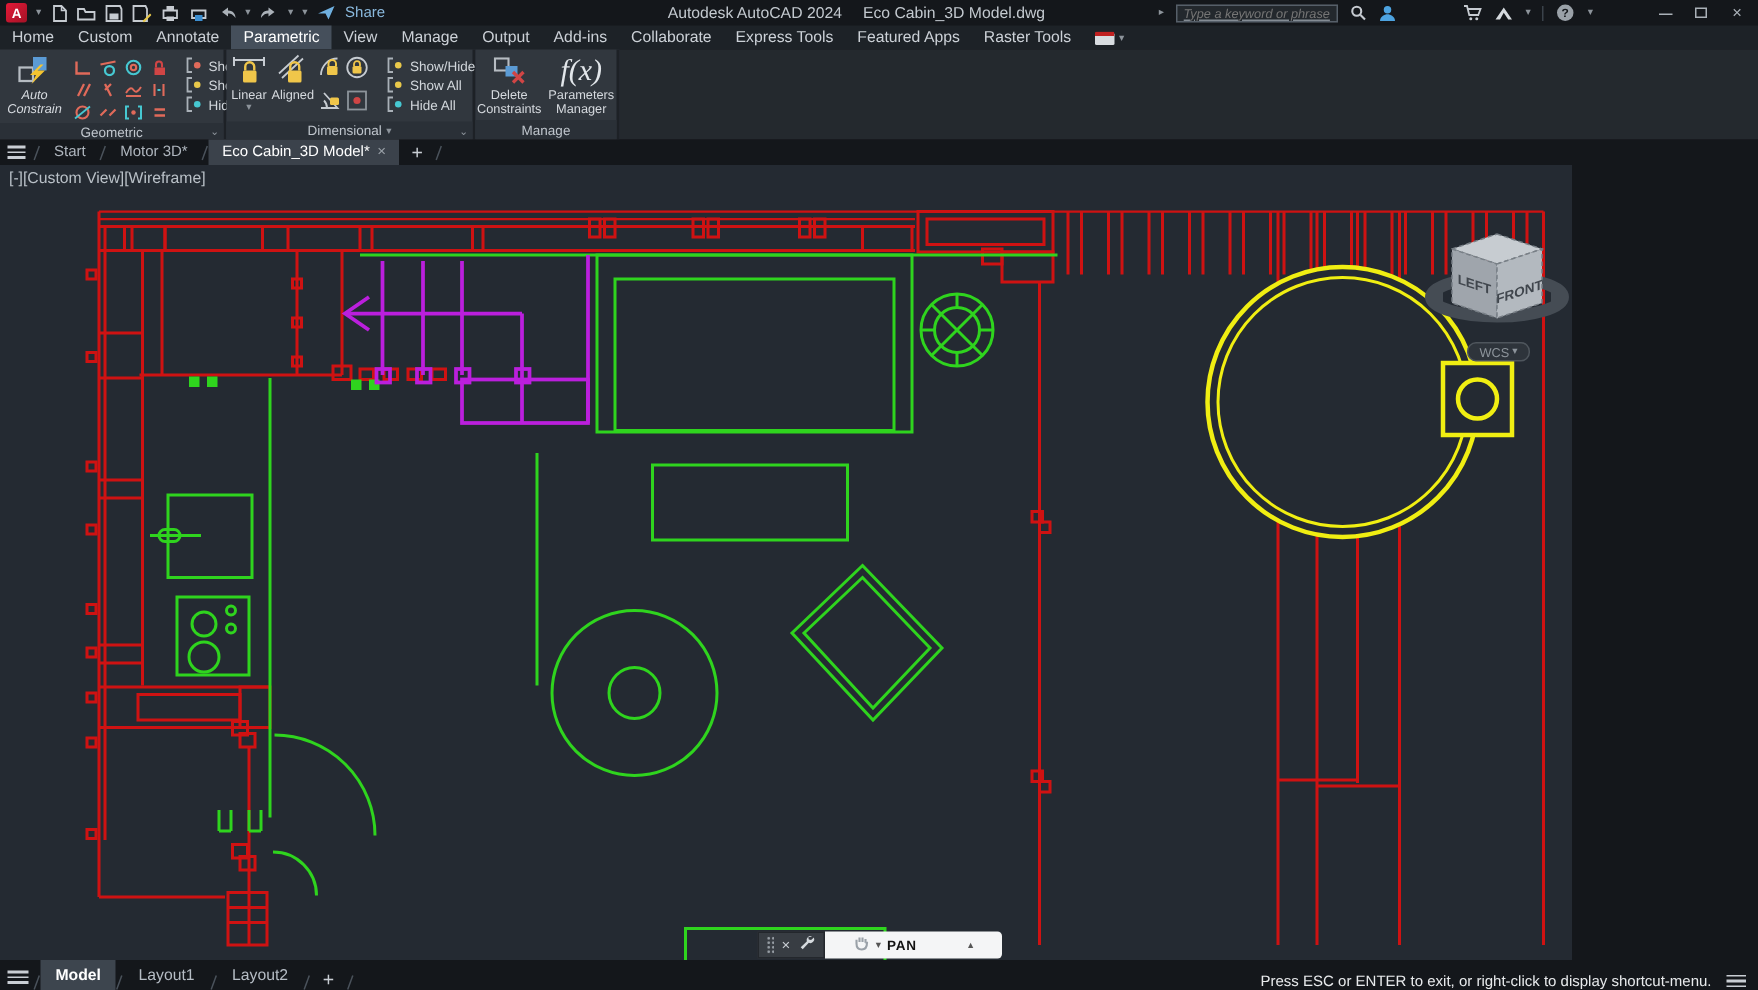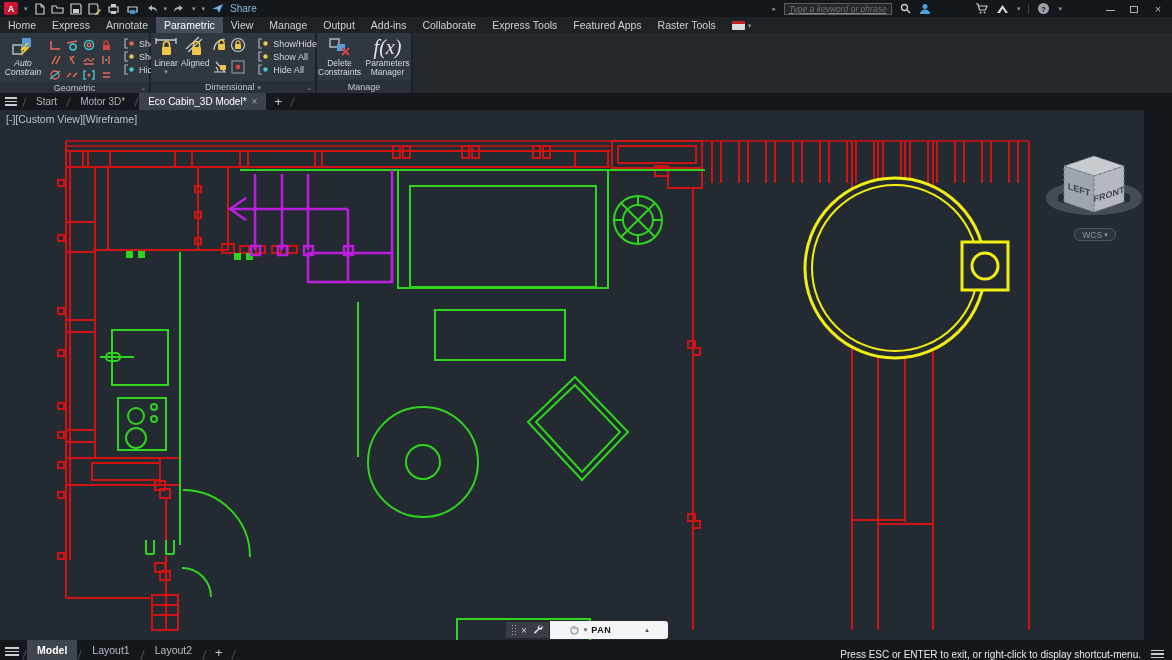--- a/index.html
+++ b/index.html
@@ -46,21 +46,21 @@
   .filetabs{position:absolute;top:93px;left:0;width:100%;height:17px;background:#14171b;display:flex;align-items:center;font-size:10px;color:#aeb5bd;}
   .burger{width:22px;height:17px;display:flex;flex-direction:column;justify-content:center;gap:2px;padding:0 5px;}
   .burger i{display:block;height:1.5px;background:#c9ced4;}
   .ftab{padding:0 9px;height:17px;display:flex;align-items:center;gap:5px;}
   .ftab.active{background:#3b424b;color:#fff;}
   .ftab .x{color:#9aa1a8;font-size:10px;}
   .slash{width:1px;height:10px;background:#4a525b;transform:rotate(20deg);margin:0 2px;}
   .plus{color:#c9ced4;font-size:13px;padding:0 8px;}
 
   
-  .canvas{position:absolute;top:110px;left:0;width:1144px;height:530px;background:var(--canvas-bg,#242a32);}
+  .canvas{position:absolute;top:110px;left:0;width:1048px;height:530px;background:var(--canvas-bg,#242a32);}
   .vplabel{position:absolute;left:6px;top:3px;color:#b9c0c7;font-size:10.5px;z-index:3;}
   #cadsvg{position:absolute;left:0;top:0;z-index:1;}
   .cad-red{stroke:var(--cad-red,#cf1212);}
   .cad-green{stroke:var(--cad-green,#2fd41e);}
   .cad-mag{stroke:var(--cad-magenta,#bb1fdd);}
   .cad-yel{stroke:var(--cad-yellow,#f0ee12);}
 
   
   .viewcube{position:absolute;right:2px;top:28px;width:96px;height:110px;z-index:3;}
   .wcs{position:absolute;right:28px;top:118px;width:42px;height:13px;background:#2e343b;border:1px solid #4e555c;border-radius:6px;color:#8d949b;font-size:8.5px;display:flex;align-items:center;justify-content:center;gap:2px;z-index:3;}
@@ -139,20 +139,24 @@
         </span>
       <span class="caret">▾</span>
       <span class="caret">▾</span>
       <span class="qicon">
           <svg width="13" height="11">
             <path d="M1 6 L12 1 L8 10 L6 6 Z" fill="#6fb0e0"></path>
           </svg>
         </span>
       <span style="color:var(--share-blue,#8ab9dd);">Share</span>
     </div>
+    <div class="title-center">
+      <span>Autodesk AutoCAD 2024</span>
+      <span>Eco Cabin_3D Model.dwg</span>
+    </div>
     <div class="t-right">
       <span class="caret">▸</span>
       <input class="searchbox" placeholder="Type a keyword or phrase" style="">
       <span class="qicon">
           <svg width="11" height="11">
             <circle cx="4.5" cy="4.5" r="3" fill="none" stroke="#c6cbd1" stroke-width="1.4"></circle>
             <path d="M7 7l3 3" stroke="#c6cbd1" stroke-width="1.4"></path>
           </svg>
         </span>
       <span class="qicon">
@@ -185,21 +189,21 @@
       <span class="caret">▾</span>
       <span style="width:24px;"></span>
       <span class="winbtn"><span class="minimize-glyph"></span></span>
       <span class="winbtn"><span class="restore-glyph"></span></span>
       <span class="winbtn">×</span>
     </div>
   </div>
 
   <div class="menubar">
     <span class="mtab">Home</span>
-    <span class="mtab">Express</span>
+    <span class="mtab">Custom</span>
     <span class="mtab">Annotate</span>
     <span class="mtab active">Parametric</span>
     <span class="mtab">View</span>
     <span class="mtab">Manage</span>
     <span class="mtab">Output</span>
     <span class="mtab">Add-ins</span>
     <span class="mtab">Collaborate</span>
     <span class="mtab">Express Tools</span>
     <span class="mtab">Featured Apps</span>
     <span class="mtab">Raster Tools</span>

